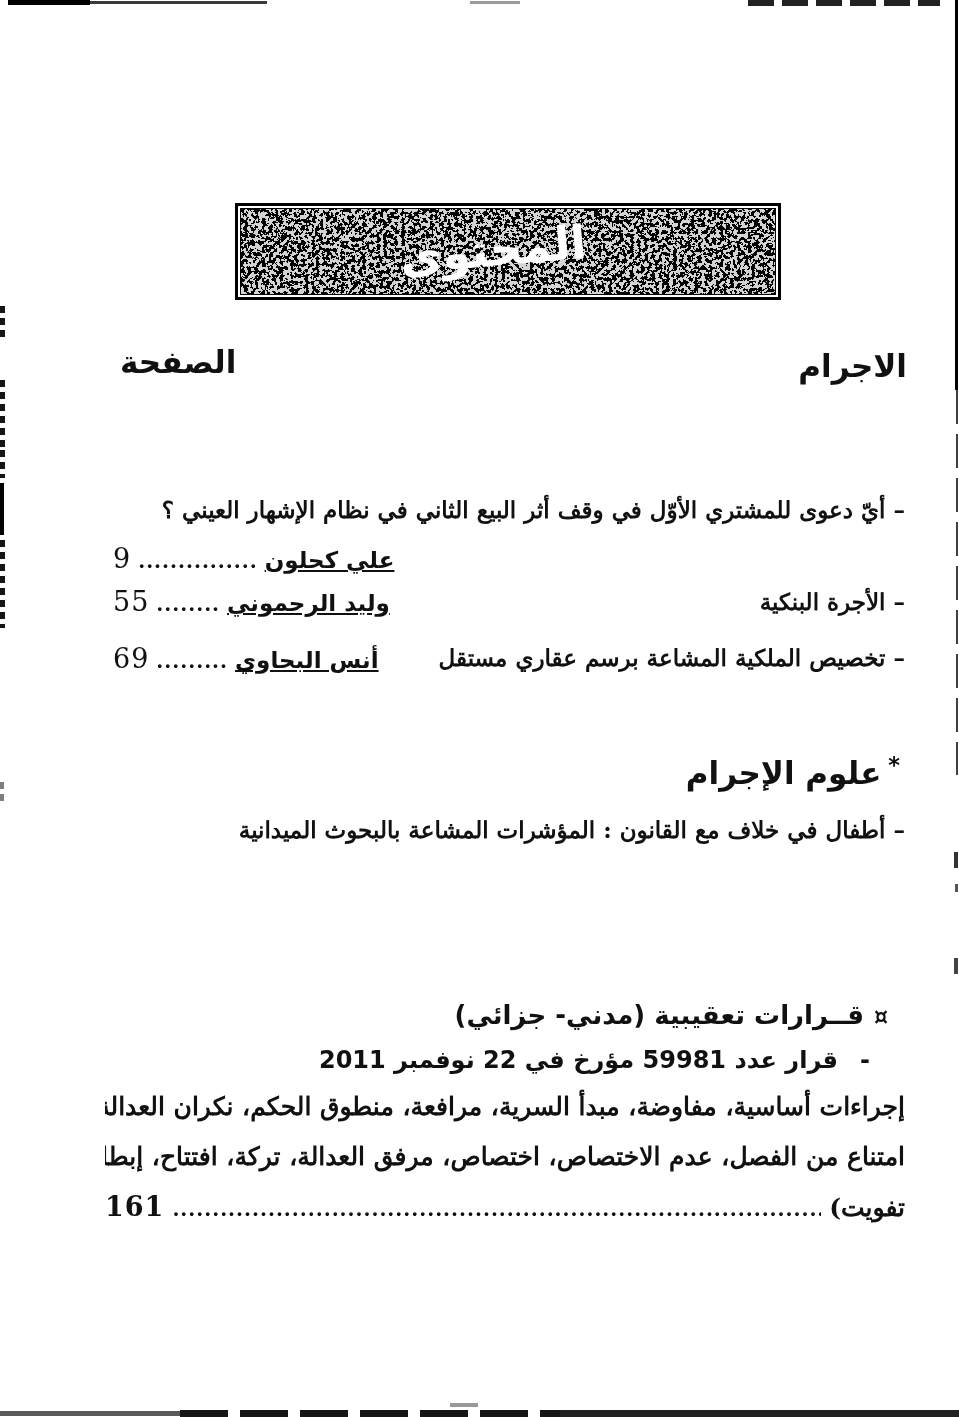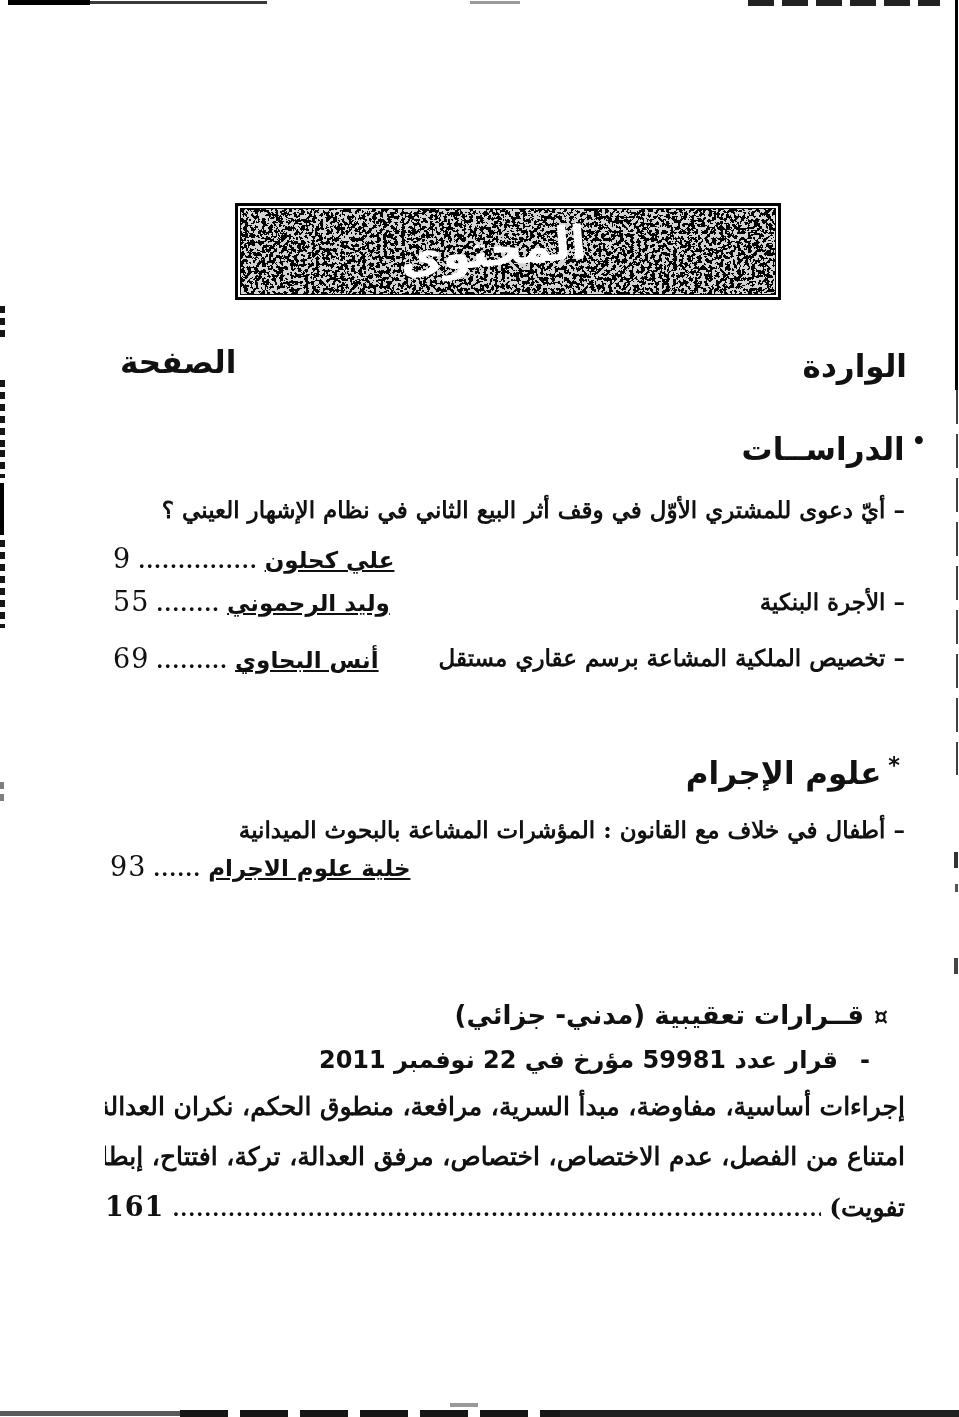--- a/index.html
+++ b/index.html
@@ -96,26 +96,23 @@
           </filter>
         </defs>
         <rect x="0" y="0" width="536" height="87" fill="#ffffff"></rect>
         <rect x="0" y="0" width="536" height="87" fill="#0d0d0d" filter="url(#speckle)"></rect>
         <rect x="0" y="0" width="536" height="87" fill="#0d0d0d" opacity="0.18"></rect>
       </svg>
       <div class="banner-title">المحتوى</div>
     </div>
   </div>
 
-  <div class="colhead" style="right:52px;top:348px;">الواردة</div>
+  <div class="colhead" style="right:52px;top:348px;">الاجرام</div>
   <div class="colhead" style="left:120px;top:344px;">الصفحة</div>
 
-  <div class="sechead" style="right:33px;top:428px;">
-    <span class="bullet">•</span><span>الدراســات</span>
-  </div>
 
   <div class="entry-title" style="right:54px;top:496px;">– أيّ دعوى للمشتري الأوّل في وقف أثر البيع الثاني في نظام الإشهار العيني ؟</div>
   <div class="author-row" style="left:113px;top:543px;">
     <span class="pagenum">9</span>
     <span class="dots">...............</span>
     <span class="author-name" dir="rtl">علي كحلون</span>
   </div>
 
   <div class="entry-title" style="right:54px;top:588px;">– الأجرة البنكية</div>
   <div class="author-row" style="left:113px;top:586px;">
@@ -129,25 +126,20 @@
     <span class="pagenum">69</span>
     <span class="dots">.........</span>
     <span class="author-name" dir="rtl">أنس البحاوي</span>
   </div>
 
   <div class="sechead" style="right:59px;top:752px;">
     <span class="bullet">*</span><span>علوم الإجرام</span>
   </div>
 
   <div class="entry-title" style="right:54px;top:816px;">– أطفال في خلاف مع القانون : المؤشرات المشاعة بالبحوث الميدانية</div>
-  <div class="author-row" style="left:110px;top:851px;">
-    <span class="pagenum">93</span>
-    <span class="dots">......</span>
-    <span class="author-name" dir="rtl">خلية علوم الاجرام</span>
-  </div>
 
 
   <div class="subline" style="right:71px;top:1000px;">
     <span class="marker">¤</span><span>قــرارات تعقيبية (مدني- جزائي)</span>
   </div>
 
   <div class="decision" style="right:89px;top:1046px;">
     <span class="marker">-</span><span>قرار عدد 59981 مؤرخ في 22 نوفمبر 2011</span>
   </div>
 

